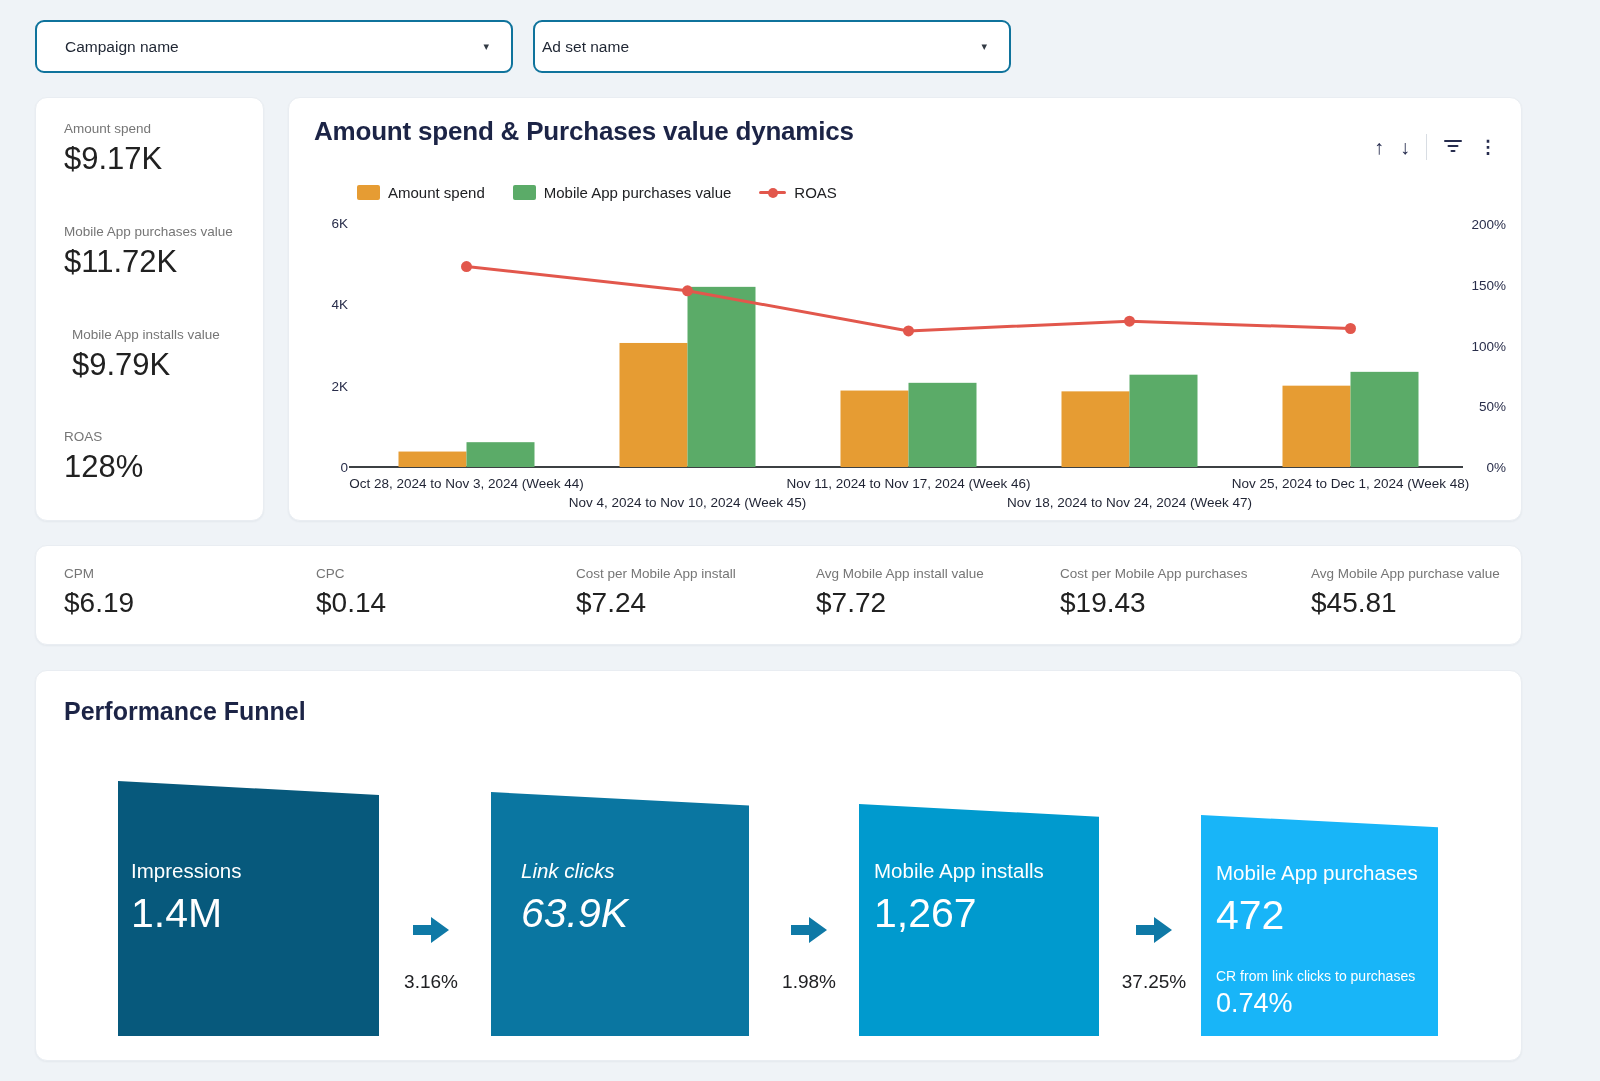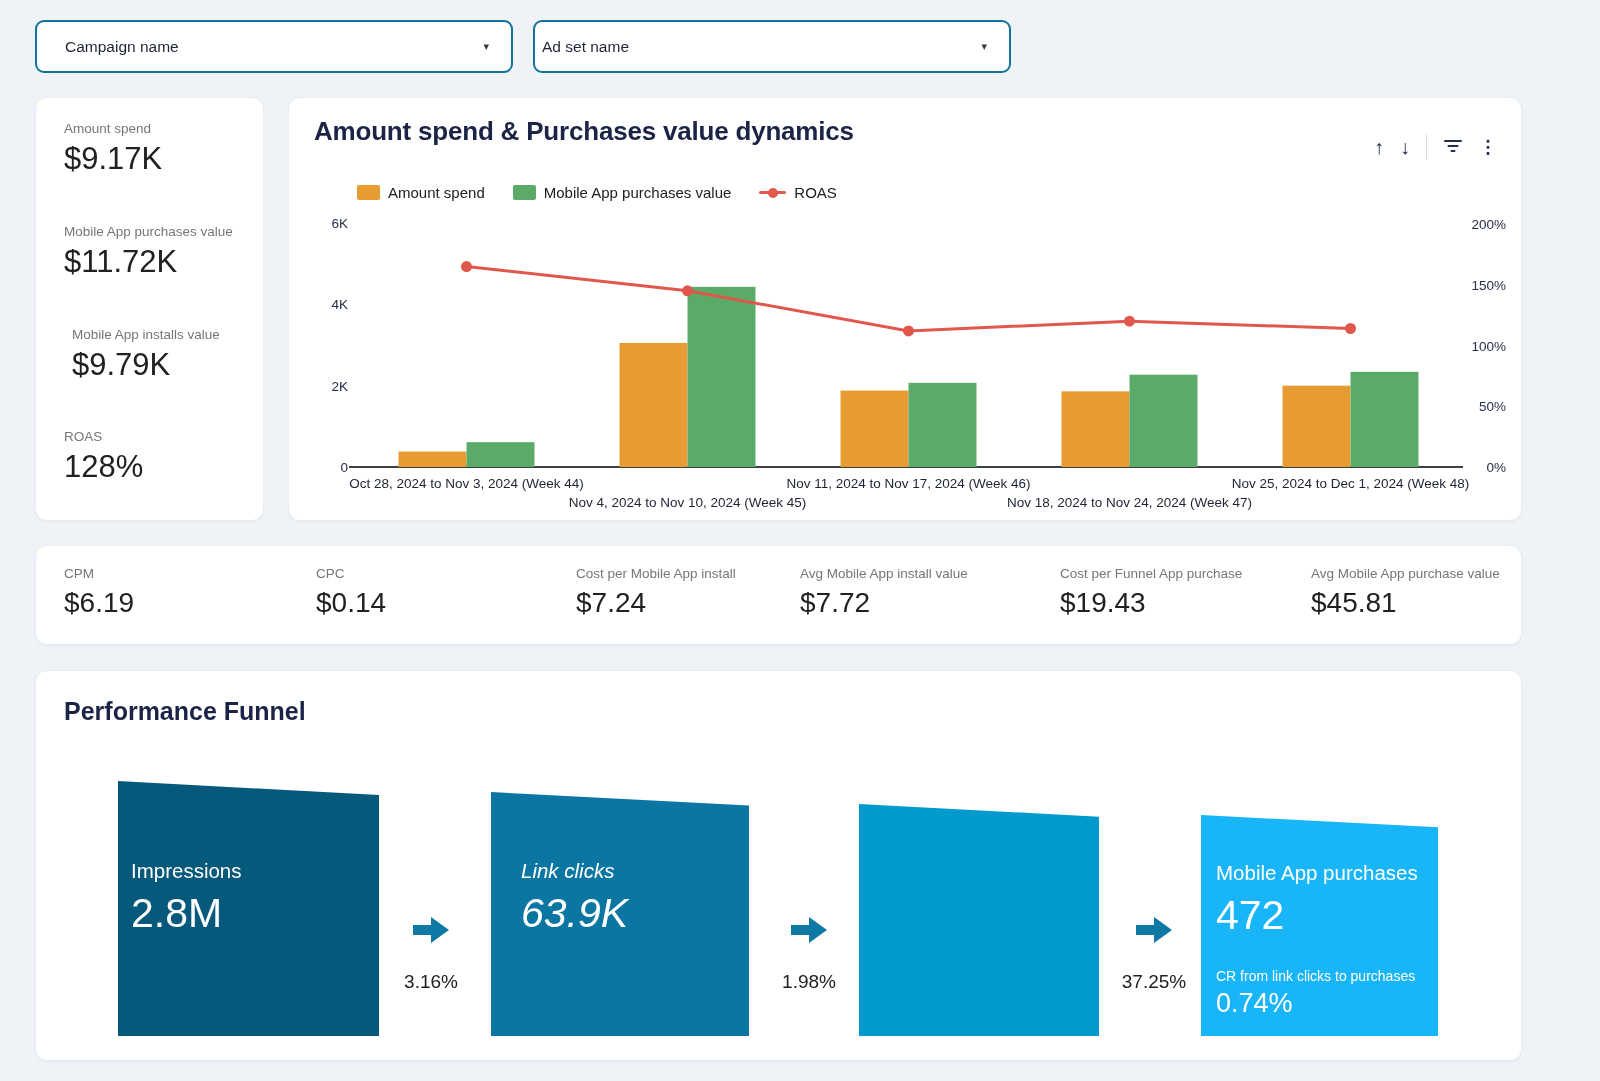--- a/index.html
+++ b/index.html
@@ -154,50 +154,54 @@
       <div class="metric-value">$6.19</div>
     </div>
     <div class="metric" style="left:280px;">
       <div class="metric-label">CPC</div>
       <div class="metric-value">$0.14</div>
     </div>
     <div class="metric" style="left:540px;">
       <div class="metric-label">Cost per Mobile App install</div>
       <div class="metric-value">$7.24</div>
     </div>
-    <div class="metric" style="left:764px;">
+    <div class="metric" style="left:780px;">
       <div class="metric-label">Avg Mobile App install value</div>
       <div class="metric-value">$7.72</div>
     </div>
     <div class="metric" style="left:1024px;">
-      <div class="metric-label">Cost per Funnel App purchase</div>
+      <div class="metric-label">Cost per Mobile App purchases</div>
       <div class="metric-value">$19.43</div>
     </div>
     <div class="metric" style="left:1275px;">
       <div class="metric-label">Avg Mobile App purchase value</div>
       <div class="metric-value">$45.81</div>
     </div>
   </div>
 
   <div class="card" style="left:35px;top:670px;width:1485px;height:389px;">
     <div class="funnel-title">Performance Funnel</div>
 
     <div class="funnel-step" id="fs0" style="left: 82px; top: 110px; width: 261px; height: 255px; background: rgb(7, 89, 124);"></div>
     <div class="funnel-step" id="fs1" style="left: 455px; top: 121px; width: 258px; height: 244px; background: rgb(10, 118, 161);"></div>
     <div class="funnel-step" id="fs2" style="left: 823px; top: 133px; width: 240px; height: 232px; background: rgb(0, 154, 206);"></div>
     <div class="funnel-step" id="fs3" style="left: 1165px; top: 144px; width: 237px; height: 221px; background: rgb(24, 181, 248);"></div>
 
     <div class="step-text" style="left:95px;top:188px;">
       <div class="step-label">Impressions</div>
-      <div class="step-value">2.8M</div>
+      <div class="step-value">1.4M</div>
     </div>
     <div class="step-text" style="left:485px;top:188px;font-style:italic;">
       <div class="step-label">Link clicks</div>
       <div class="step-value">63.9K</div>
     </div>
+    <div class="step-text" style="left:838px;top:188px;">
+      <div class="step-label">Mobile App installs</div>
+      <div class="step-value">1,267</div>
+    </div>
     <div class="step-text" style="left:1180px;top:190px;">
       <div class="step-label">Mobile App purchases</div>
       <div class="step-value">472</div>
     </div>
     <div class="step-text" style="left:1180px;top:297px;">
       <div class="step-sub-label">CR from link clicks to purchases</div>
       <div class="step-sub-value">0.74%</div>
     </div>
 
     <svg class="funnel-arrow arrow-fill" style="left:377px;top:244px;" viewBox="0 0 36 30">

